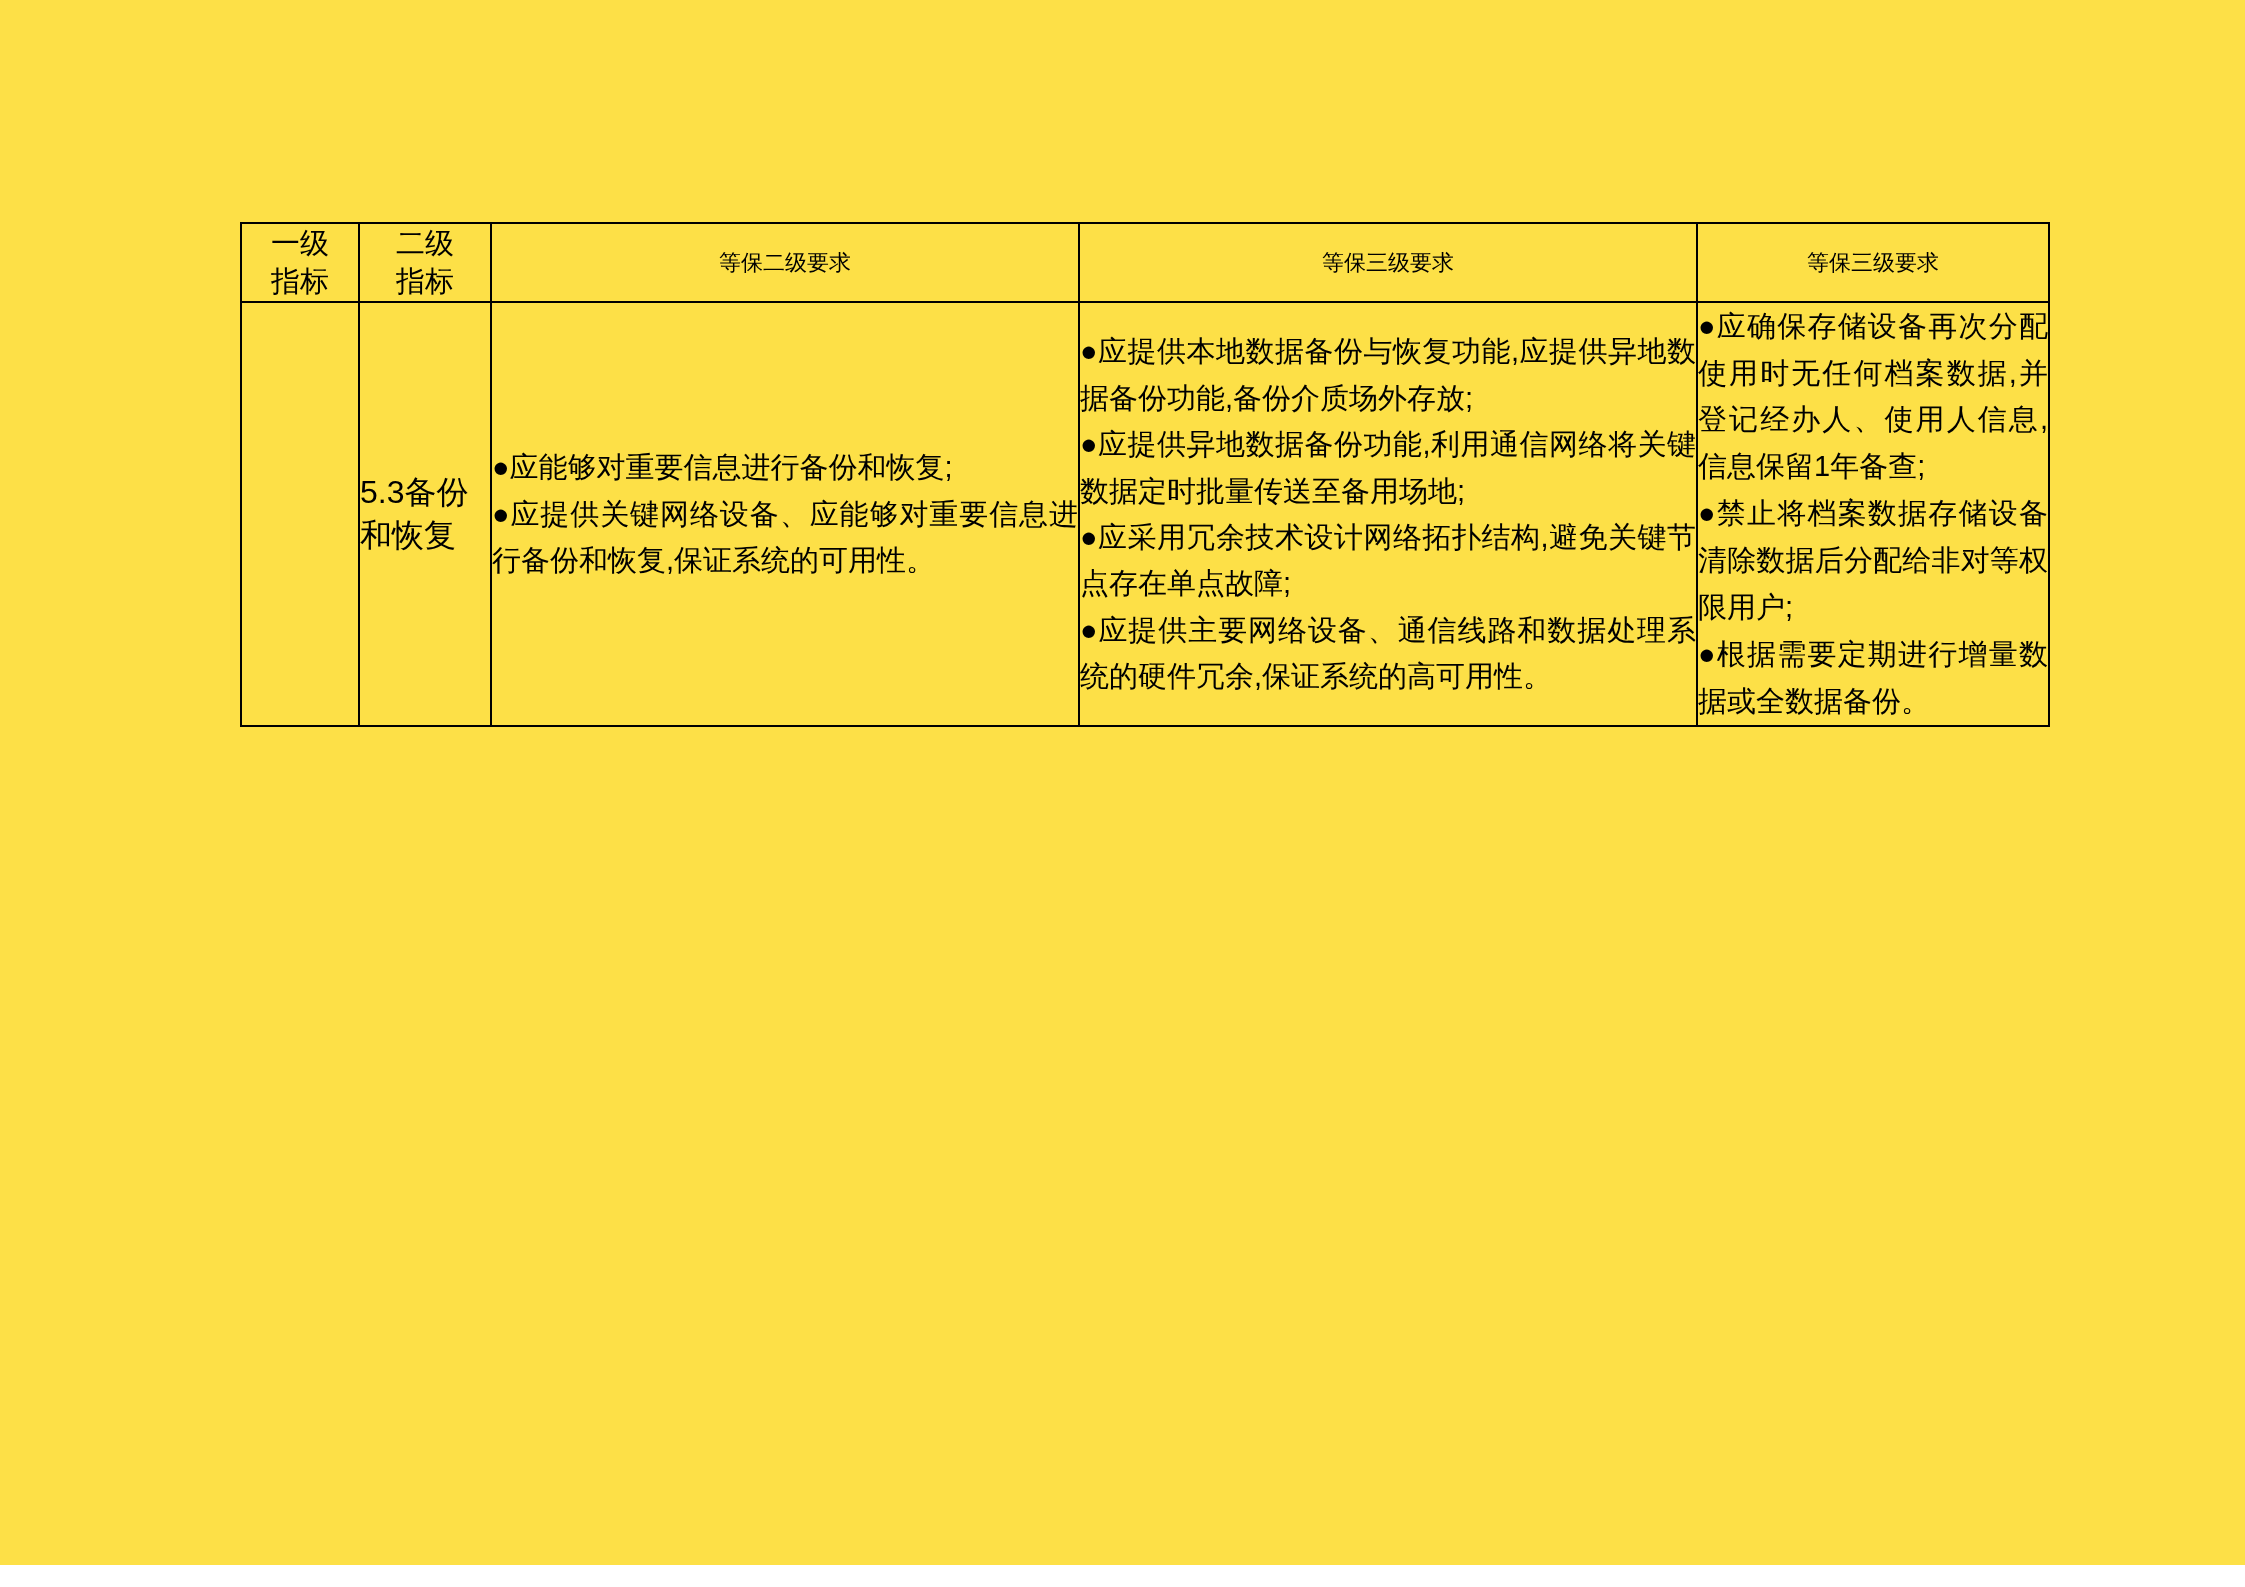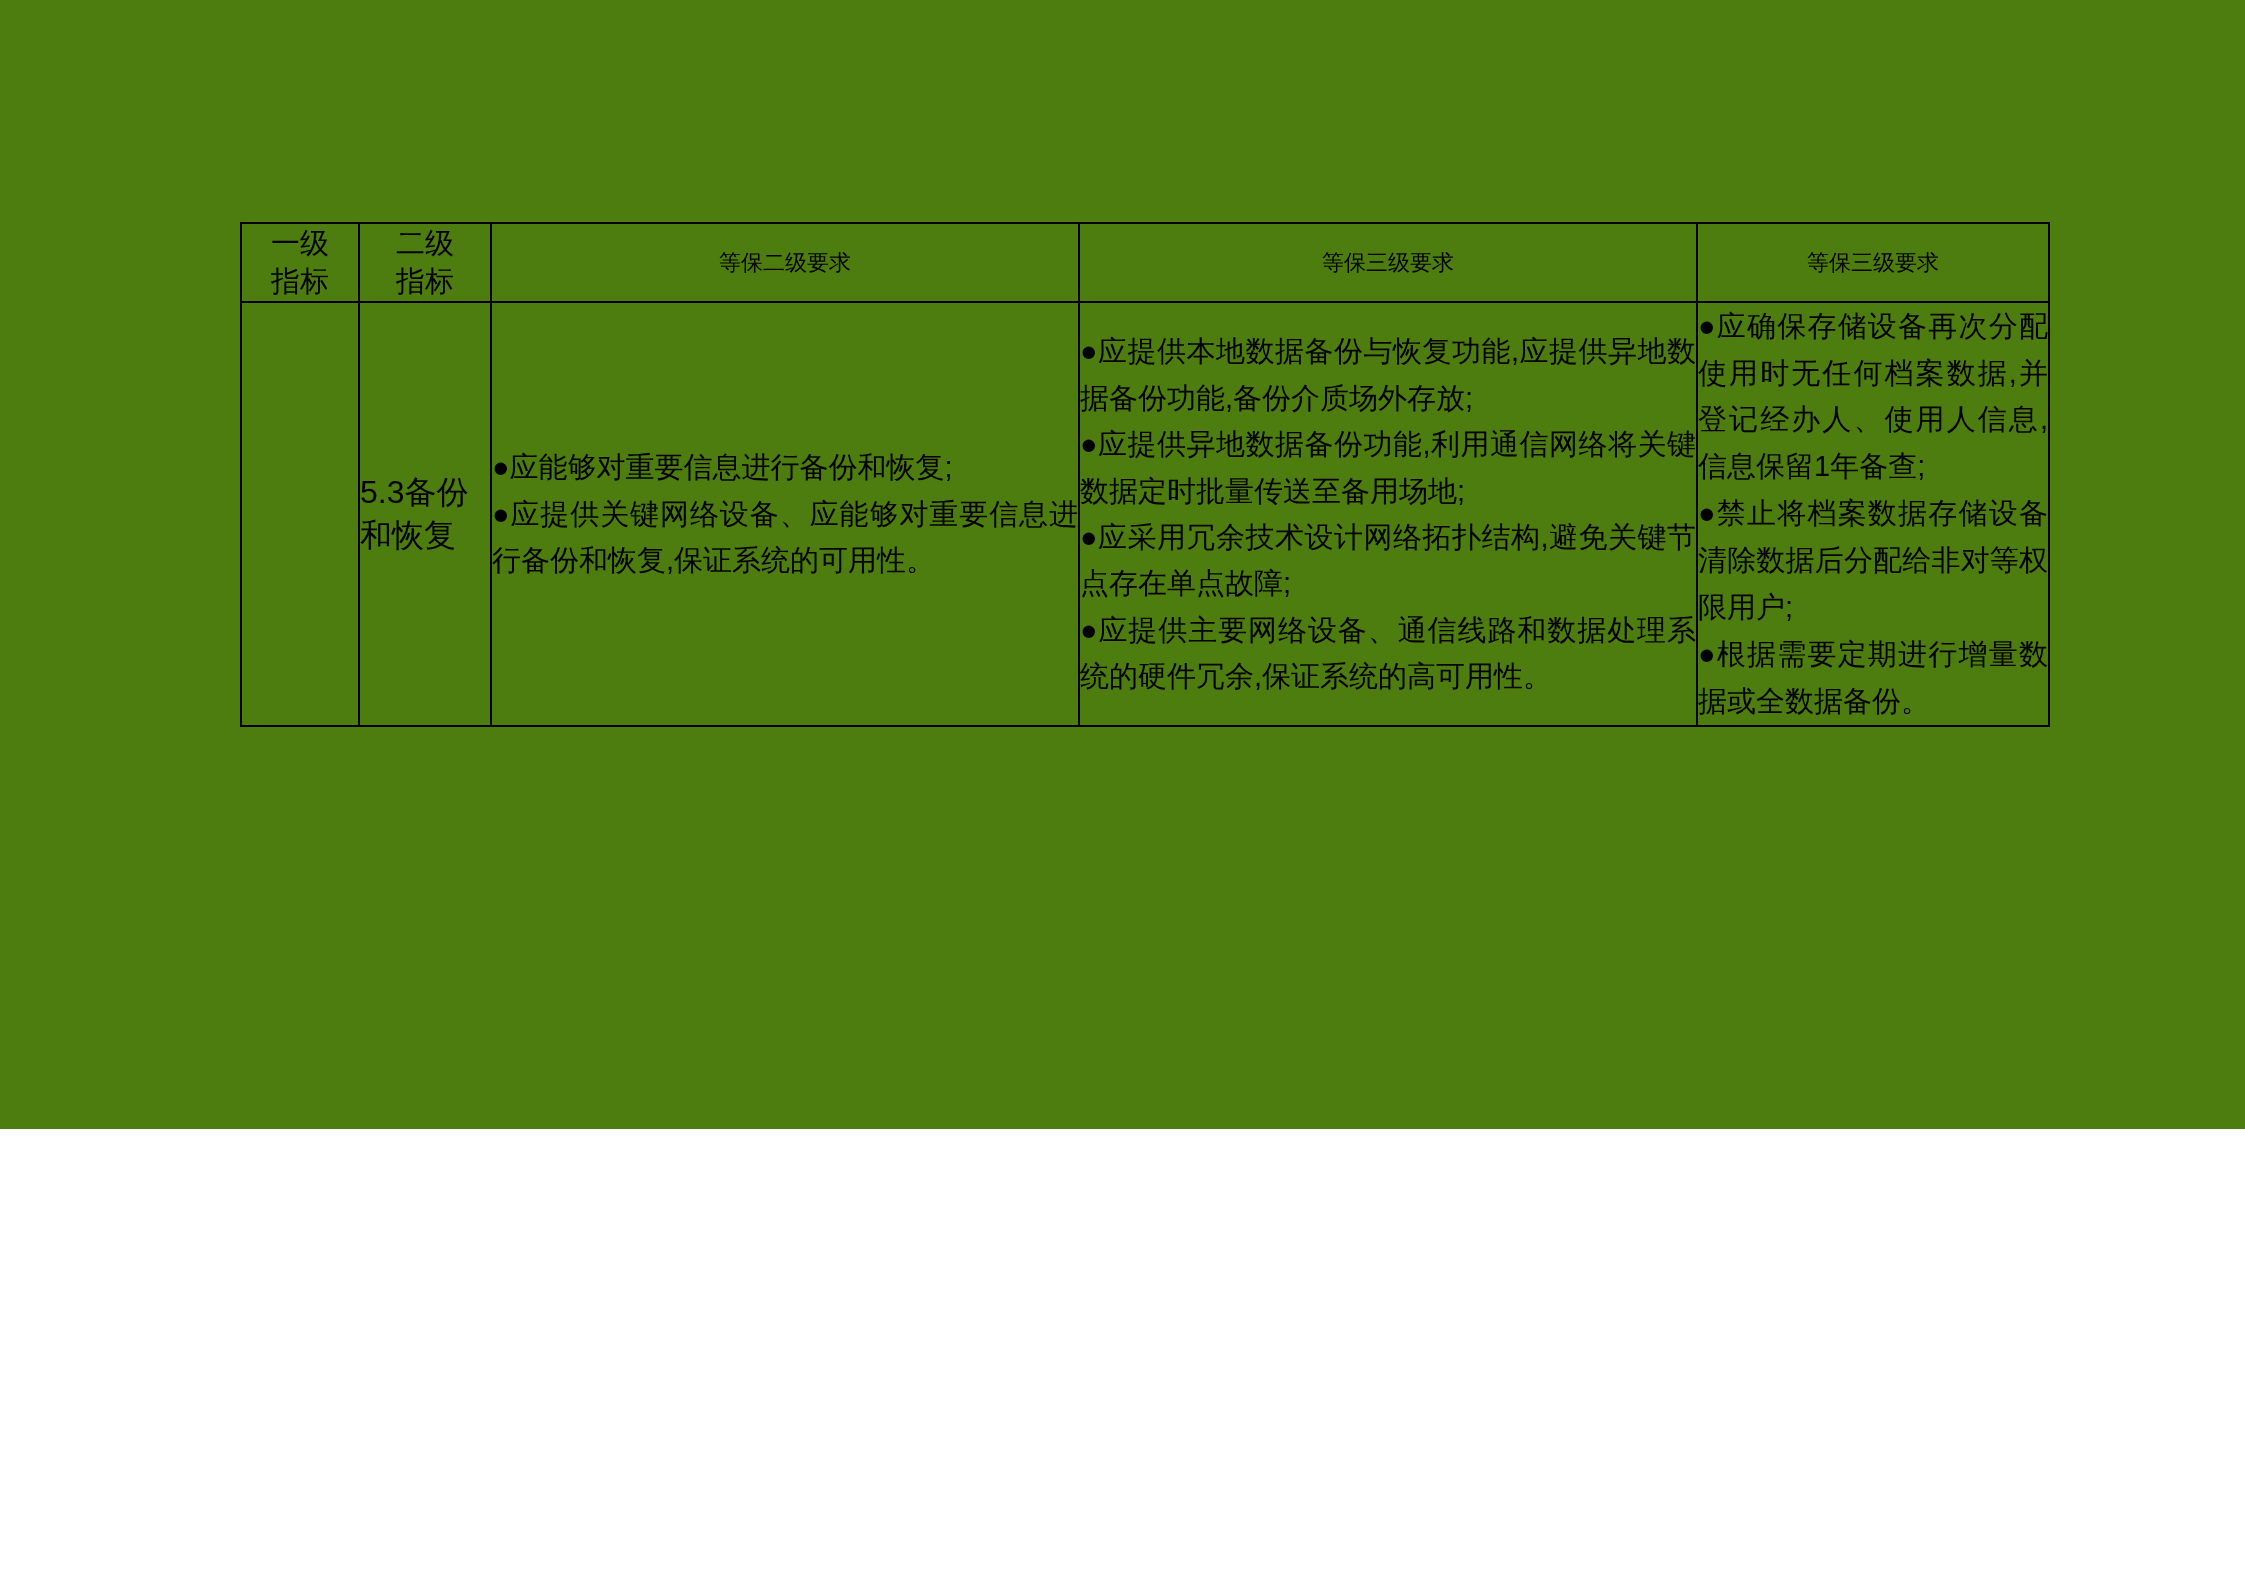--- a/index.html
+++ b/index.html
@@ -13,22 +13,22 @@
     font-family: "Liberation Sans", sans-serif;
     color: #000000;
     position: relative;
     overflow: hidden;
   }
   .page {
     position: absolute;
     left: 0;
     top: 0;
     width: 2245px;
-    height: 1129px;
-    background: #4d7c0f;
+    height: 1565px;
+    background: #fde047;
   }
   .req-table {
     position: absolute;
     left: 240px;
     top: 222px;
     width: 1808px;
     border-collapse: collapse;
     table-layout: fixed;
   }
   .req-table td,

